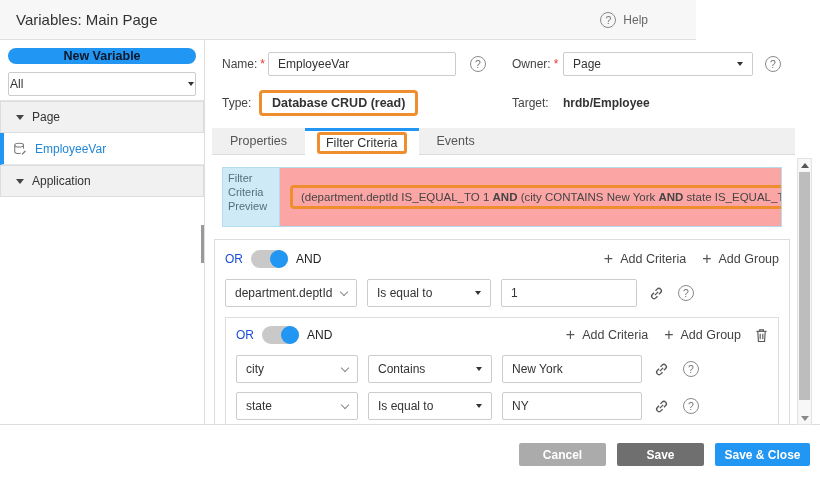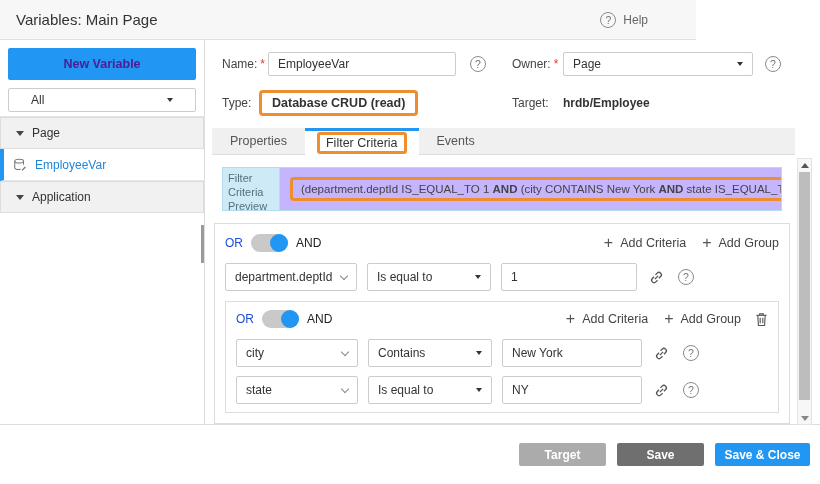--- a/index.html
+++ b/index.html
@@ -22,27 +22,27 @@
     display:inline-flex; align-items:center; justify-content:center;
     font-size:10.5px; color:#777; flex:none;
   }
   
   .sidebar {
     position:absolute; top:40px; left:0; width:205px; bottom:59px;
     background:#fff; border-right:1px solid #ddd; border-bottom:1px solid #ddd;
     padding:8px 8px 0 8px;
   }
   .new-var-btn {
-    display:block; width:100%; height:32px; background:#2196f3; color:#4c1d95;
-    border:none; border-radius:2px; font-weight:bold; font-size:12.5px;
+    display:block; width:100%; height:16px; background:#2196f3; color:#0f172a;
+    border:none; border-radius:11px; font-weight:bold; font-size:12.5px;
     font-family:inherit; cursor:pointer;
   }
   .side-select, .side-search {
     margin-top:8px; height:24px; border:1px solid #ccc; border-radius:2px;
-    display:flex; align-items:center; padding:0 22px; background:#fff;
+    display:flex; align-items:center; padding:0 1px; background:#fff;
   }
   .side-select { justify-content:space-between; cursor:pointer; }
   .side-search { gap:7px; color:#9a9a9a; }
   .side-search input {
     border:none; outline:none; flex:1; font-family:inherit; font-size:12px; color:#555;
   }
   .side-search input::placeholder { color:#9a9a9a; }
   .tree { margin:4px -8px 0 -8px; border-top:1px solid #e4e4e4; }
   .tree-row {
     height:32px; display:flex; align-items:center; gap:8px;
@@ -104,22 +104,22 @@
   .tab.active {
     background:#fff; border-top:3px solid #2196f3; color:#333;
     margin-bottom:-1px; border-bottom:1px solid #fff; padding:0 12px;
   }
   .tab.active .hl-tab {
     border:3px solid #ef8e2e; border-radius:3px; padding:1px 6px; font-weight:normal;
   }
   
   .tab-content { position:absolute; top:115px; left:7px; right:28px; bottom:0; overflow:hidden; }
   .preview {
-    margin:12px 10px 0 10px; height:44px; display:flex;
-    border:1px solid #b3dced; background:#c4b5fd;
+    margin:12px 10px 0 10px; height:60px; display:flex;
+    border:1px solid #b3dced; background:#fca5a5;
   }
   .preview-label {
     width:57px; background:#cdeaf6; color:#54707d; font-size:11px;
     line-height:1.28; padding:3px 5px; border-right:1px solid #b3dced; flex:none;
   }
   .preview-body { flex:1; display:flex; align-items:center; padding:0 10px; overflow:hidden; }
   .preview-hl {
     border:3px solid #ef8e2e; border-radius:4px; padding:3px 8px;
     font-size:11.5px; color:#444; white-space:nowrap;
   }
@@ -377,16 +377,16 @@
         <span class="tri-up"></span>
       </span>
     <span class="vs-thumb"></span>
     <span class="vs-arrow vs-dn">
         <span class="tri-dn"></span>
       </span>
   </div>
 </div>
 
 <div class="footer">
-  <button class="btn btn-cancel">Target</button>
+  <button class="btn btn-cancel">Cancel</button>
   <button class="btn btn-save">Save</button>
   <button class="btn btn-saveclose">Save &amp; Close</button>
 </div>
 
 </body></html>

